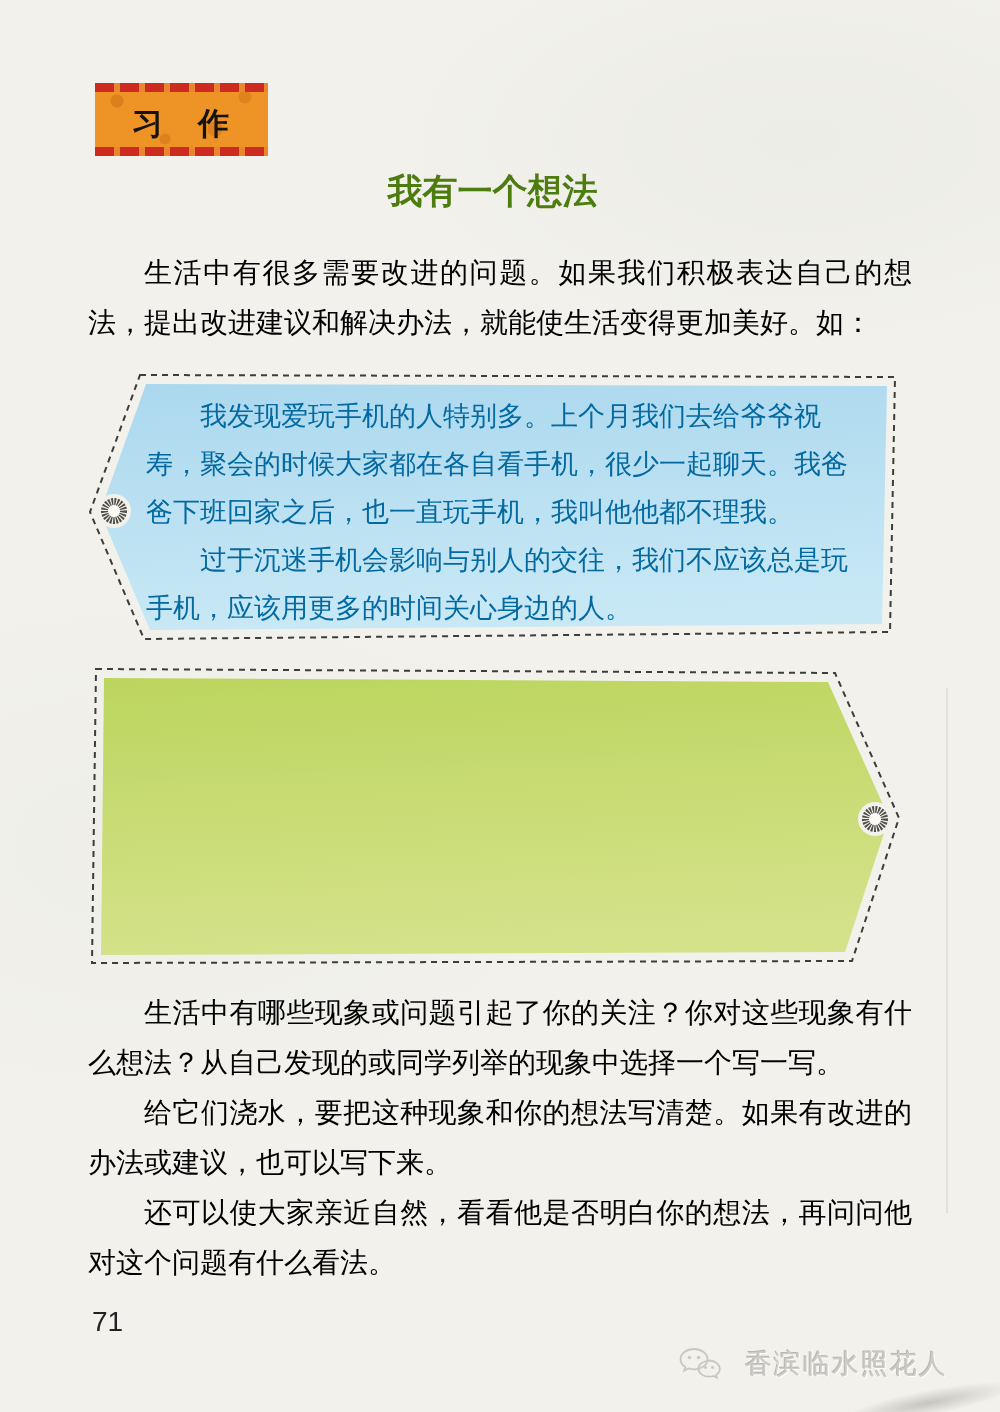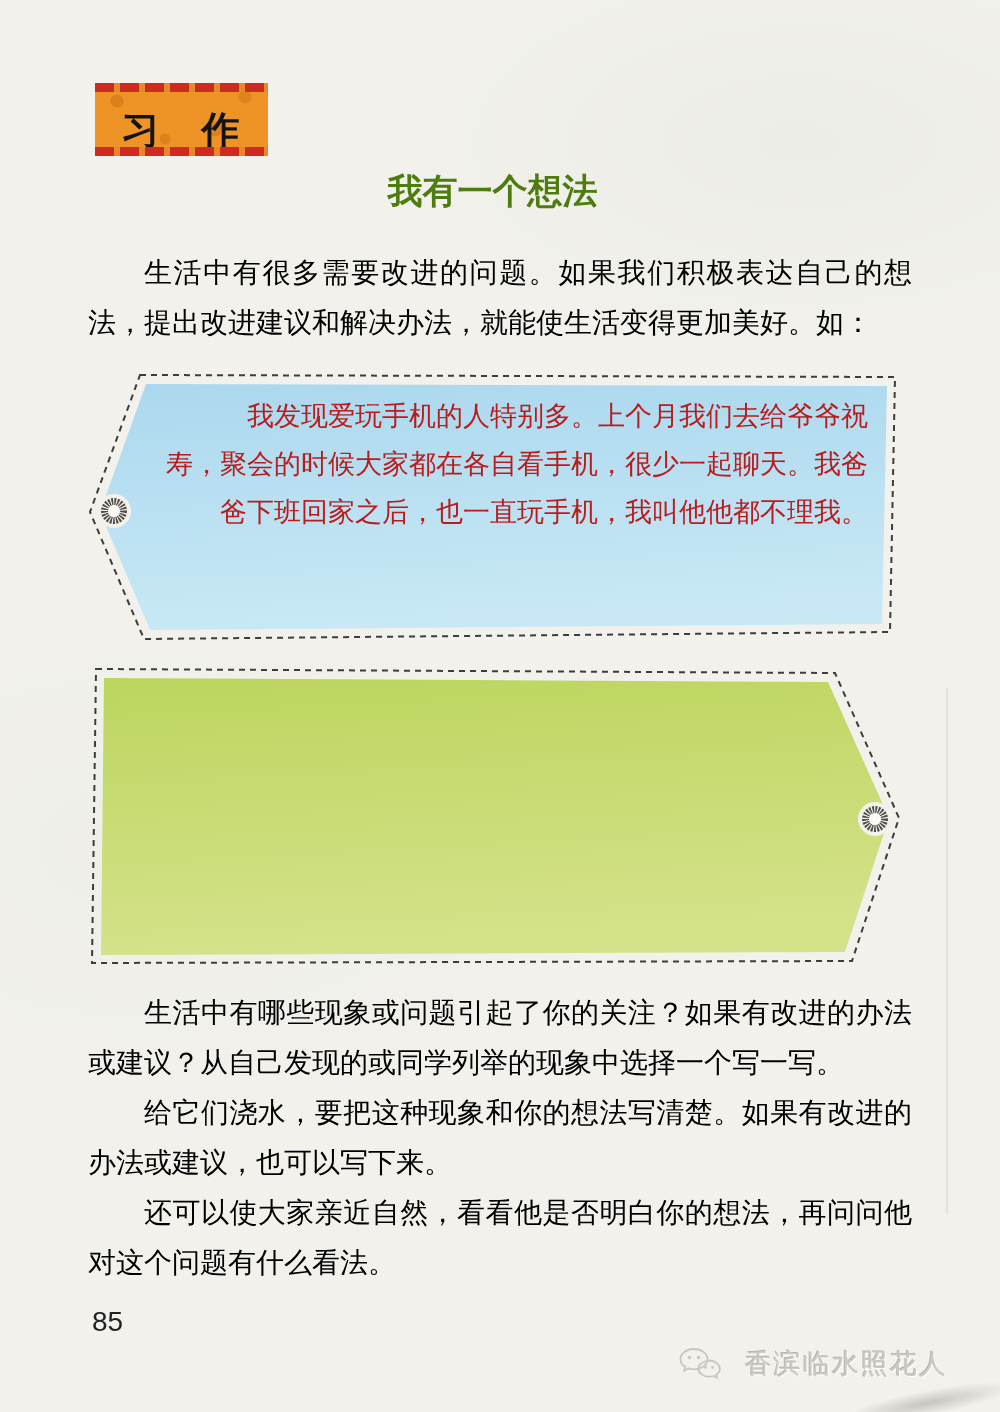--- a/index.html
+++ b/index.html
@@ -26,22 +26,22 @@
       #ee9427;
     display:flex;align-items:center;justify-content:center;
   }
   .banner-strip{
     position:absolute;left:0;width:100%;height:9px;
     background:repeating-linear-gradient(90deg,#cd2a20 0 19px,#e8872e 19px 25px);
   }
   .banner-strip.top{top:0;}
   .banner-strip.bottom{bottom:0;}
   .banner-label{
-    font-size:38px;font-weight:700;color:#151310;letter-spacing:2px;
-    position:relative;top:11px;
+    font-size:31px;font-weight:700;color:#151310;letter-spacing:2px;
+    position:relative;top:4px;
   }
   
   .title{
     position:absolute;left:0;top:168px;width:985px;margin:0;
     text-align:center;font-size:35px;font-weight:700;color:#4d7c0f;
   }
   
   .body-block{position:absolute;left:88px;width:824px;}
   .body-block p{
     margin:0;font-size:28px;line-height:50px;text-indent:2em;
@@ -49,21 +49,21 @@
   }
   .intro{top:248px;}
   .instructions{top:988px;}
   
   .tag{position:absolute;}
   .tag-bg{position:absolute;left:0;top:0;}
   .tag-blue{left:88px;top:372px;width:824px;height:272px;}
   .tag-green{left:88px;top:662px;width:830px;height:310px;}
   .tag-text{position:relative;}
   .tag-text p{
-    margin:0;font-size:27px;line-height:48px;text-indent:2em;color:#b91c1c;text-align:right;
+    margin:0;font-size:27px;line-height:48px;text-indent:2em;color:#0369a1;
   }
   .tag-blue .tag-text{padding:20px 44px 0 58px;width:722px;}
   .tag-green .tag-text{padding:32px 0 0 28px;width:734px;}
   
   .page-number{
     position:absolute;left:92px;top:1306px;
     font-family:"Liberation Sans","DejaVu Sans",sans-serif;
     font-size:28px;color:#222;
   }
   .watermark{
@@ -110,45 +110,46 @@
           <stop offset="1" stop-color="#c8e8f5"></stop>
         </linearGradient>
       </defs>
       <polygon points="58,12 799,14 794,252 62,258 12,140" fill="url(#bluegrad)"></polygon>
       <polygon points="52,3 807,5 802,260 56,267 2,140" fill="none" stroke="#3d3d3b" stroke-width="2" stroke-dasharray="6 5"></polygon>
       <circle cx="26" cy="139" r="17" fill="#f2f1ec"></circle>
       <circle cx="26" cy="139" r="9.5" fill="#fbfaf7" stroke="#4f4e46" stroke-width="7" stroke-dasharray="1.7 1.1"></circle>
     </svg>
     <div class="tag-text">
       <p>我发现爱玩手机的人特别多。上个月我们去给爷爷祝寿，聚会的时候大家都在各自看手机，很少一起聊天。我爸爸下班回家之后，也一直玩手机，我叫他他都不理我。</p>
+      <p>过于沉迷手机会影响与别人的交往，我们不应该总是玩手机，应该用更多的时间关心身边的人。</p>
     </div>
   </div>
 
   <div class="tag tag-green">
     <svg class="tag-bg" width="830" height="310" viewBox="0 0 830 310">
       <defs>
         <linearGradient id="greengrad" x1="0" y1="0" x2="0.15" y2="1">
           <stop offset="0" stop-color="#bcd55e"></stop>
           <stop offset="1" stop-color="#d4e28a"></stop>
         </linearGradient>
       </defs>
       <polygon points="16,16 740,20 801,156 757,290 13,293" fill="url(#greengrad)"></polygon>
       <polygon points="8,7 747,11 811,156 764,299 4,301" fill="none" stroke="#3d3d3b" stroke-width="2" stroke-dasharray="6 5"></polygon>
       <circle cx="787" cy="157" r="17" fill="#f2f1ec"></circle>
       <circle cx="787" cy="157" r="9.5" fill="#fbfaf7" stroke="#4f4e46" stroke-width="7" stroke-dasharray="1.7 1.1"></circle>
     </svg>
   </div>
 
   <div class="body-block instructions">
-    <p>生活中有哪些现象或问题引起了你的关注？如果有改进的办法或建议？从自己发现的或同学列举的现象中选择一个写一写。</p>
+    <p>生活中有哪些现象或问题引起了你的关注？你对这些现象有什么想法？从自己发现的或同学列举的现象中选择一个写一写。</p>
     <p>给它们浇水，要把这种现象和你的想法写清楚。如果有改进的办法或建议，也可以写下来。</p>
     <p>还可以使大家亲近自然，看看他是否明白你的想法，再问问他对这个问题有什么看法。</p>
   </div>
 
-  <div class="page-number">85</div>
+  <div class="page-number">71</div>
 
   <div class="watermark">
     <svg width="46" height="36" viewBox="0 0 46 36">
       <g fill="none" stroke="#c9c7c1" stroke-width="1.8">
         <path d="M17,3 C9.5,3 3.5,7.6 3.5,13.2 C3.5,16.4 5.4,19.2 8.3,21 L7.2,24.6 L11.4,22.4 C13.1,22.9 15,23.3 17,23.3 C24.5,23.3 30.5,18.8 30.5,13.2 C30.5,7.6 24.5,3 17,3 Z"></path>
         <path d="M32.5,14.5 C38.3,14.8 42.8,18.4 42.8,22.7 C42.8,25.2 41.3,27.4 39,28.9 L39.9,31.8 L36.5,30 C35.2,30.4 33.7,30.7 32.1,30.7 C26.2,30.7 21.4,27.1 21.4,22.7 C21.4,18.4 26.2,14.8 32.1,14.8 Z"></path>
       </g>
       <g fill="#c9c7c1">
         <circle cx="12.5" cy="11.5" r="1.7"></circle>
         <circle cx="21.5" cy="11.5" r="1.7"></circle>

